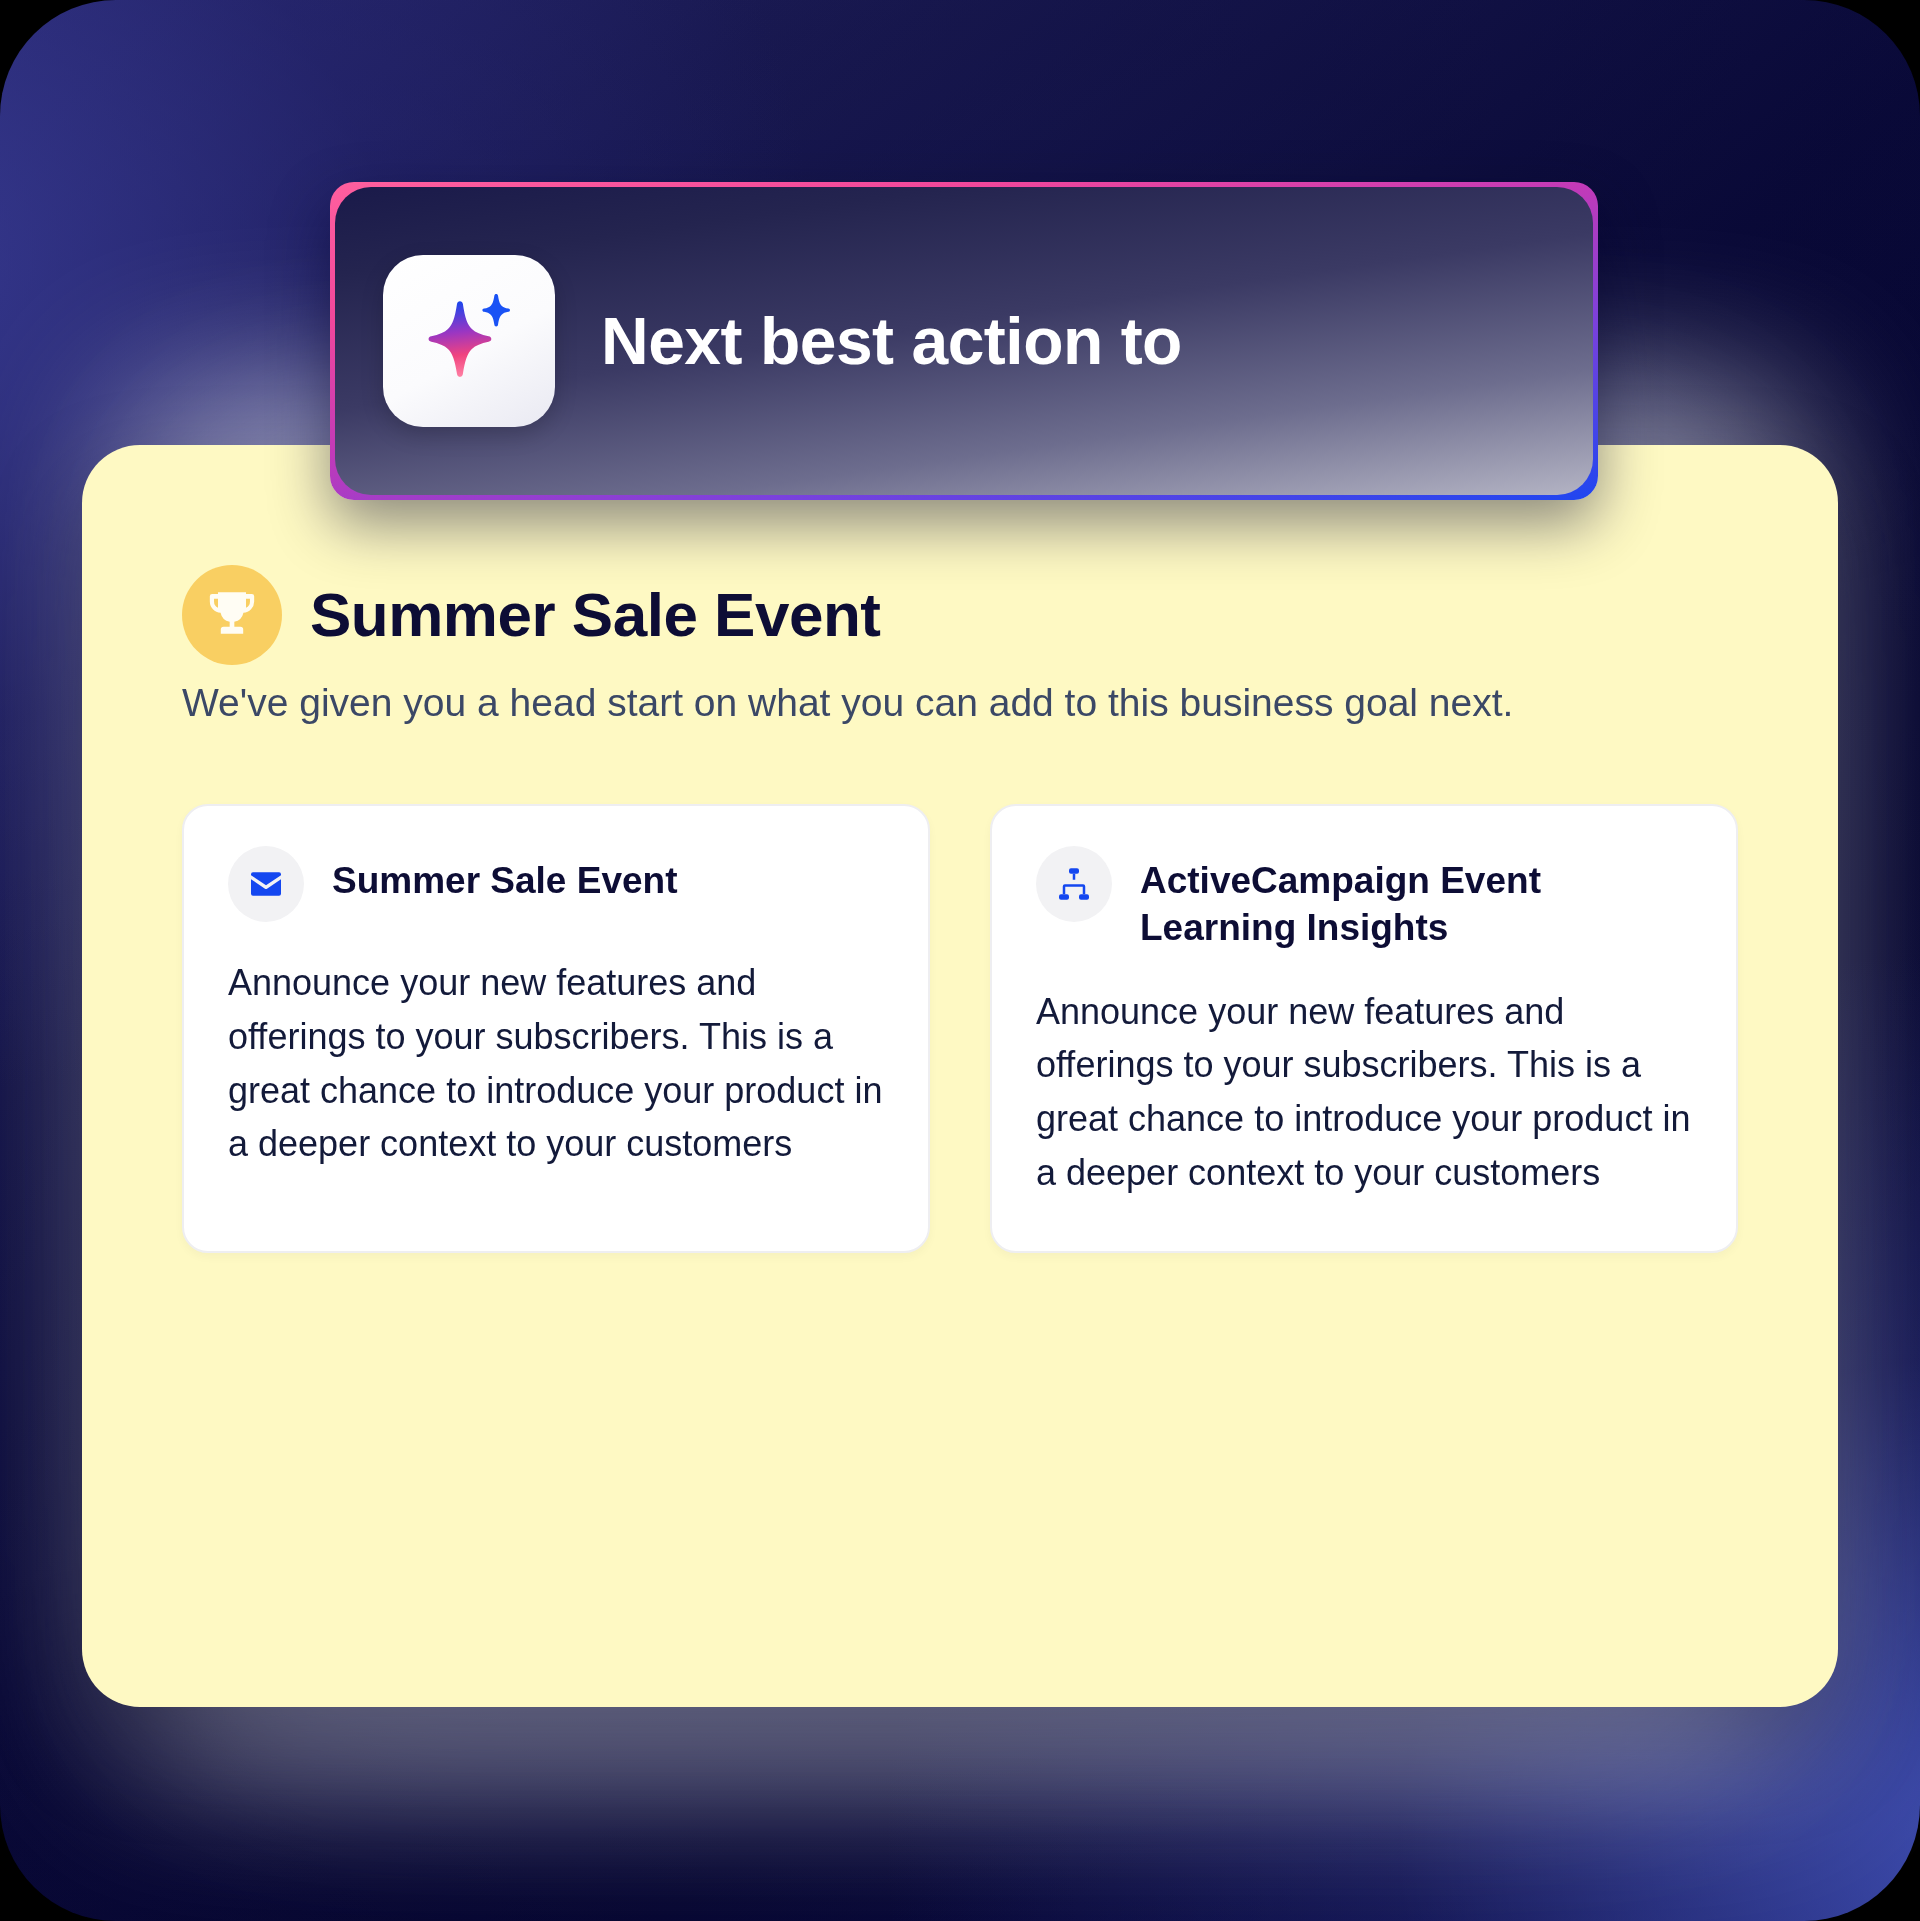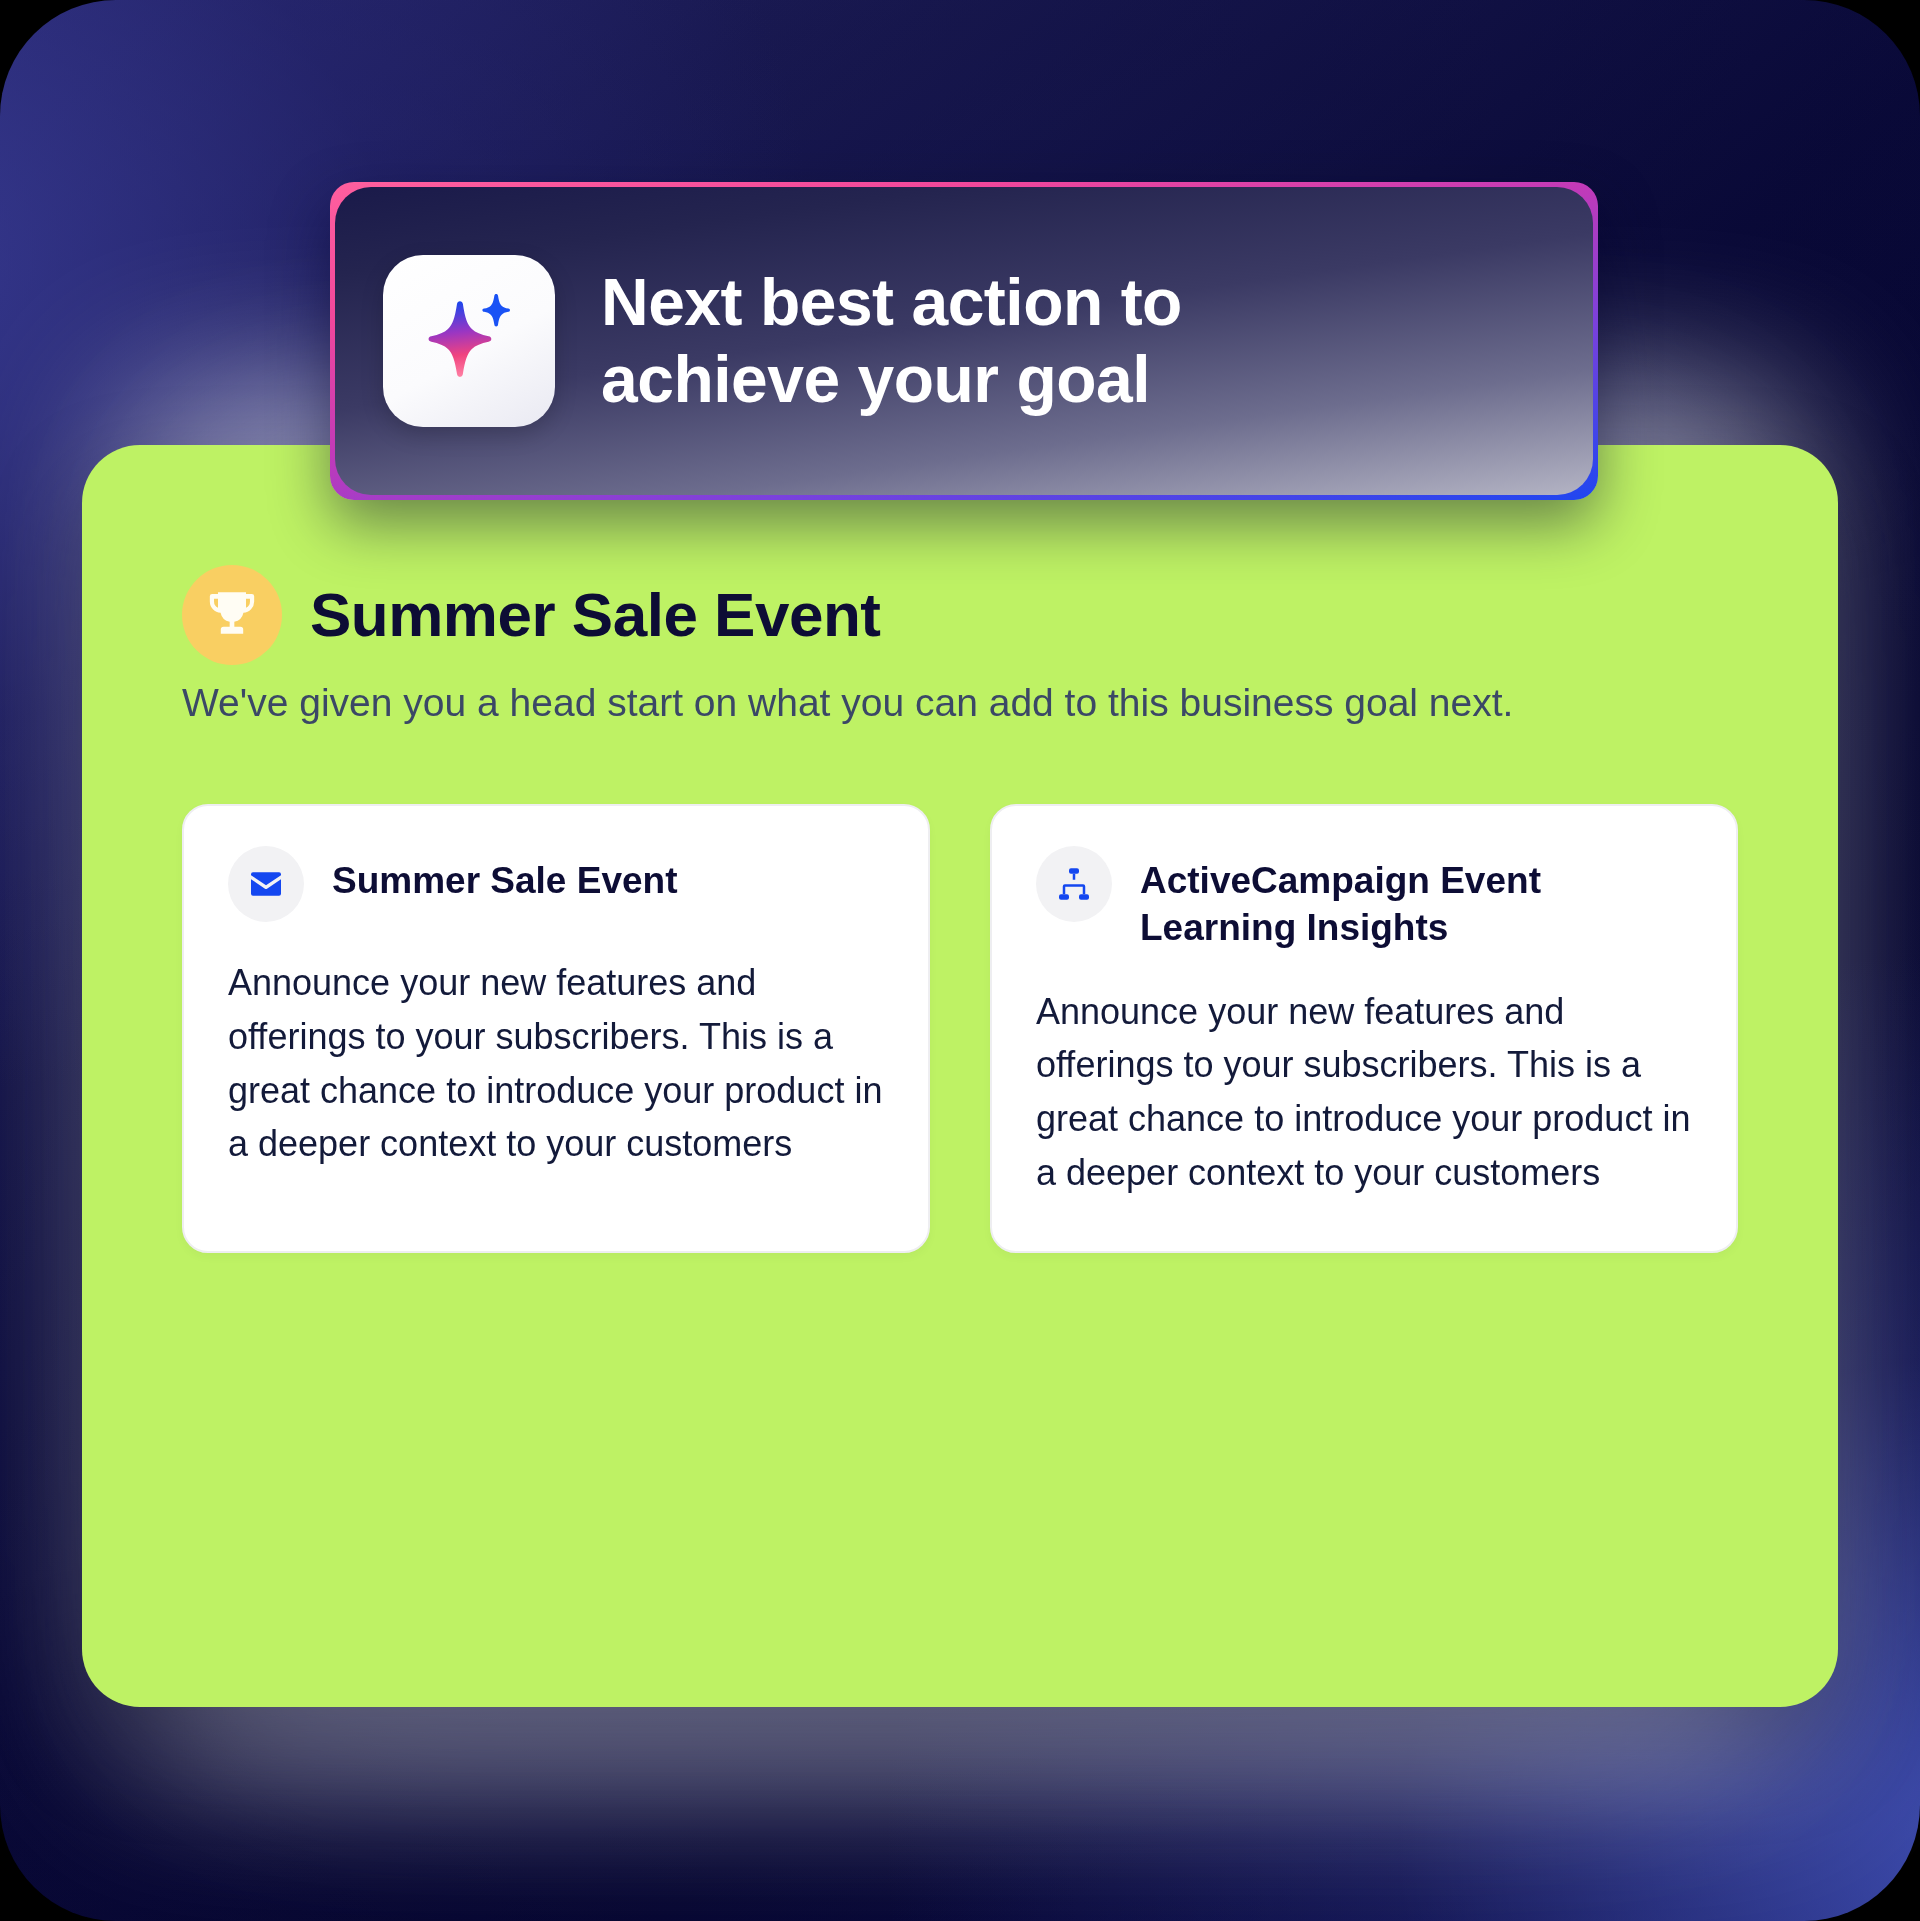--- a/index.html
+++ b/index.html
@@ -56,21 +56,21 @@
     opacity: 0.45;
   }
 
   
   .white-card {
     position: absolute;
     left: 82px;
     top: 445px;
     width: 1756px;
     height: 1262px;
-    background: #bef264;
+    background: #fef9c3;
     border-radius: 58px;
     box-shadow: 0 40px 90px rgba(2,2,30,0.35);
   }
 
   .card-inner {
     position: absolute;
     left: 100px;
     top: 120px;
     right: 100px;
   }
@@ -280,18 +280,17 @@
               <stop offset="72%" stop-color="#f0437f"></stop>
               <stop offset="100%" stop-color="#ff7fa3"></stop>
             </linearGradient>
           </defs>
           <path fill="url(#sparkGradLg)" d="M27 10c.9 0 1.4.5 1.6 1.4 1.2 7.9 2.5 11.6 5 14 2 1.9 5 3.2 9.2 4 1 .2 1.5.7 1.5 1.5s-.5 1.3-1.5 1.5c-4.2.8-7.2 2.1-9.2 4-2.5 2.4-3.8 6.1-5 14-.2.9-.7 1.4-1.6 1.4s-1.4-.5-1.6-1.4c-1.2-7.9-2.5-11.6-5-14-2-1.9-5-3.2-9.2-4-1-.2-1.5-.7-1.5-1.5s.5-1.3 1.5-1.5c4.2-.8 7.2-2.1 9.2-4 2.5-2.4 3.8-6.1 5-14 .2-.9.7-1.4 1.6-1.4z"></path>
           <path fill="#1a52f5" d="M47 6c.6 0 .9.3 1 .9.5 3.2 1 4.6 2 5.6.8.8 2 1.3 3.7 1.6.6.1.9.4.9.9s-.3.8-.9.9c-1.7.3-2.9.8-3.7 1.6-1 1-1.5 2.4-2 5.6-.1.6-.4.9-1 .9s-.9-.3-1-.9c-.5-3.2-1-4.6-2-5.6-.8-.8-2-1.3-3.7-1.6-.6-.1-.9-.4-.9-.9s.3-.8.9-.9c1.7-.3 2.9-.8 3.7-1.6 1-1 1.5-2.4 2-5.6.1-.6.4-.9 1-.9z"></path>
         </svg>
       </div>
       <div class="nba-text">
         <div>Next best action to</div>
-        <div>achieve your goal</div>
       </div>
     </div>
   </div>
 
 </div>
 
 </body></html>

